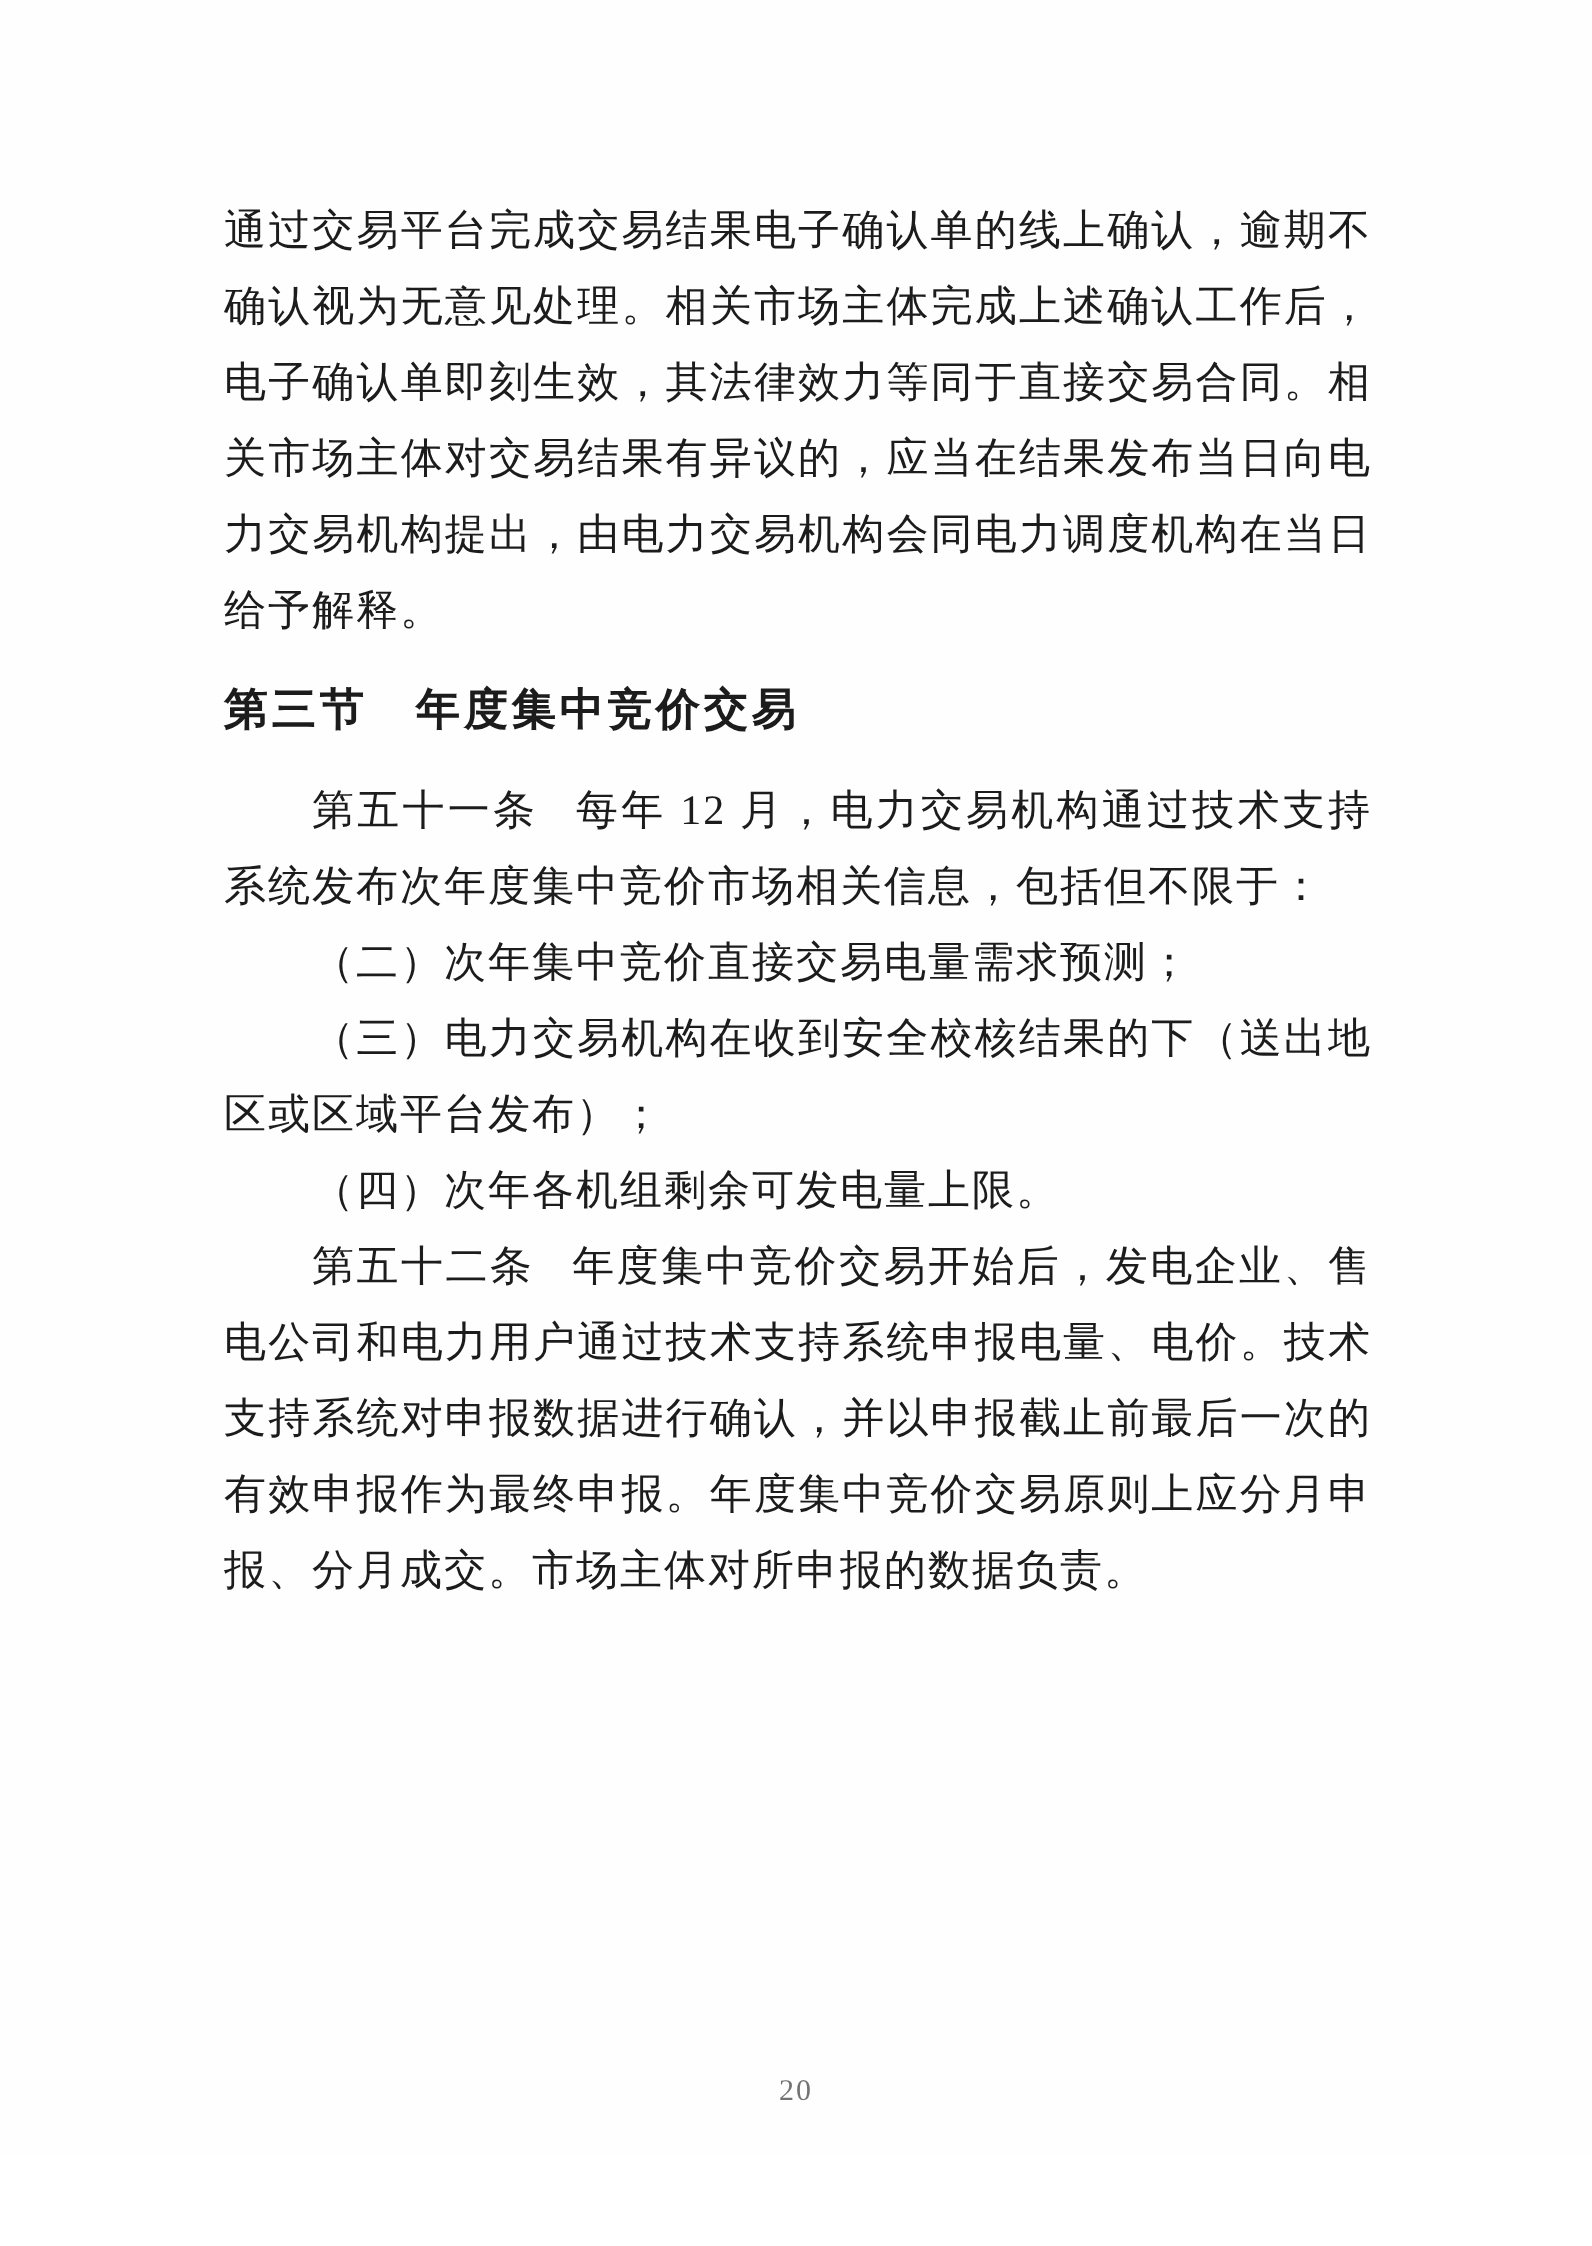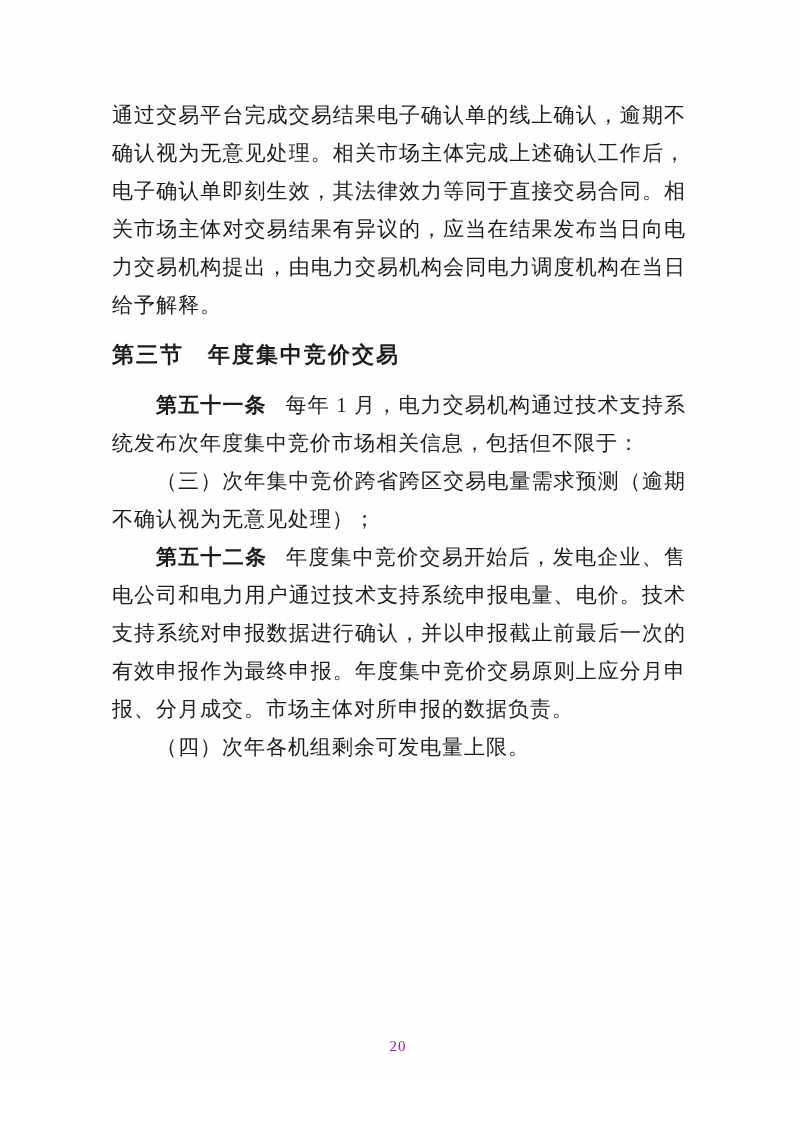--- a/index.html
+++ b/index.html
@@ -35,52 +35,53 @@
   }
   .section-heading {
     margin: 12px 0;
     font-size: 22px;
     line-height: 38px;
     font-weight: bold;
     letter-spacing: 2px;
     text-align: left;
   }
   .article-number {
-    font-weight: bold;
+    font-weight: normal;
     padding-right: 0.9em;
   }
   .page-number {
     position: absolute;
     left: 0;
     right: 0;
     top: 1038px;
     text-align: center;
     font-size: 15px;
-    color: #a21caf;
+    color: #737373;
     letter-spacing: 1px;
   }
 </style>
 </head>
 <body>
 
 <div class="page">
   <div class="content">
 
     <p class="para">通过交易平台完成交易结果电子确认单的线上确认，逾期不确认视为无意见处理。相关市场主体完成上述确认工作后，电子确认单即刻生效，其法律效力等同于直接交易合同。相关市场主体对交易结果有异议的，应当在结果发布当日向电力交易机构提出，由电力交易机构会同电力调度机构在当日给予解释。</p>
 
     <h2 class="section-heading">第三节　年度集中竞价交易</h2>
 
     <p class="para indent">
-      <span class="article-number">第五十一条</span><span>每年 1 月，电力交易机构通过技术支持系统发布次年度集中竞价市场相关信息，包括但不限于：</span>
+      <span class="article-number">第五十一条</span><span>每年 12 月，电力交易机构通过技术支持系统发布次年度集中竞价市场相关信息，包括但不限于：</span>
     </p>
 
-    <p class="para indent">（三）次年集中竞价跨省跨区交易电量需求预测（逾期不确认视为无意见处理）；</p>
+    <p class="para indent">（二）次年集中竞价直接交易电量需求预测；</p>
+    <p class="para indent">（三）电力交易机构在收到安全校核结果的下（送出地区或区域平台发布）；</p>
+    <p class="para indent">（四）次年各机组剩余可发电量上限。</p>
+
     <p class="para indent">
       <span class="article-number">第五十二条</span><span>年度集中竞价交易开始后，发电企业、售电公司和电力用户通过技术支持系统申报电量、电价。技术支持系统对申报数据进行确认，并以申报截止前最后一次的有效申报作为最终申报。年度集中竞价交易原则上应分月申报、分月成交。市场主体对所申报的数据负责。</span>
     </p>
-
-    <p class="para indent">（四）次年各机组剩余可发电量上限。</p>
 
 
   </div>
 
   <div class="page-number">20</div>
 </div>
 
 </body></html>

